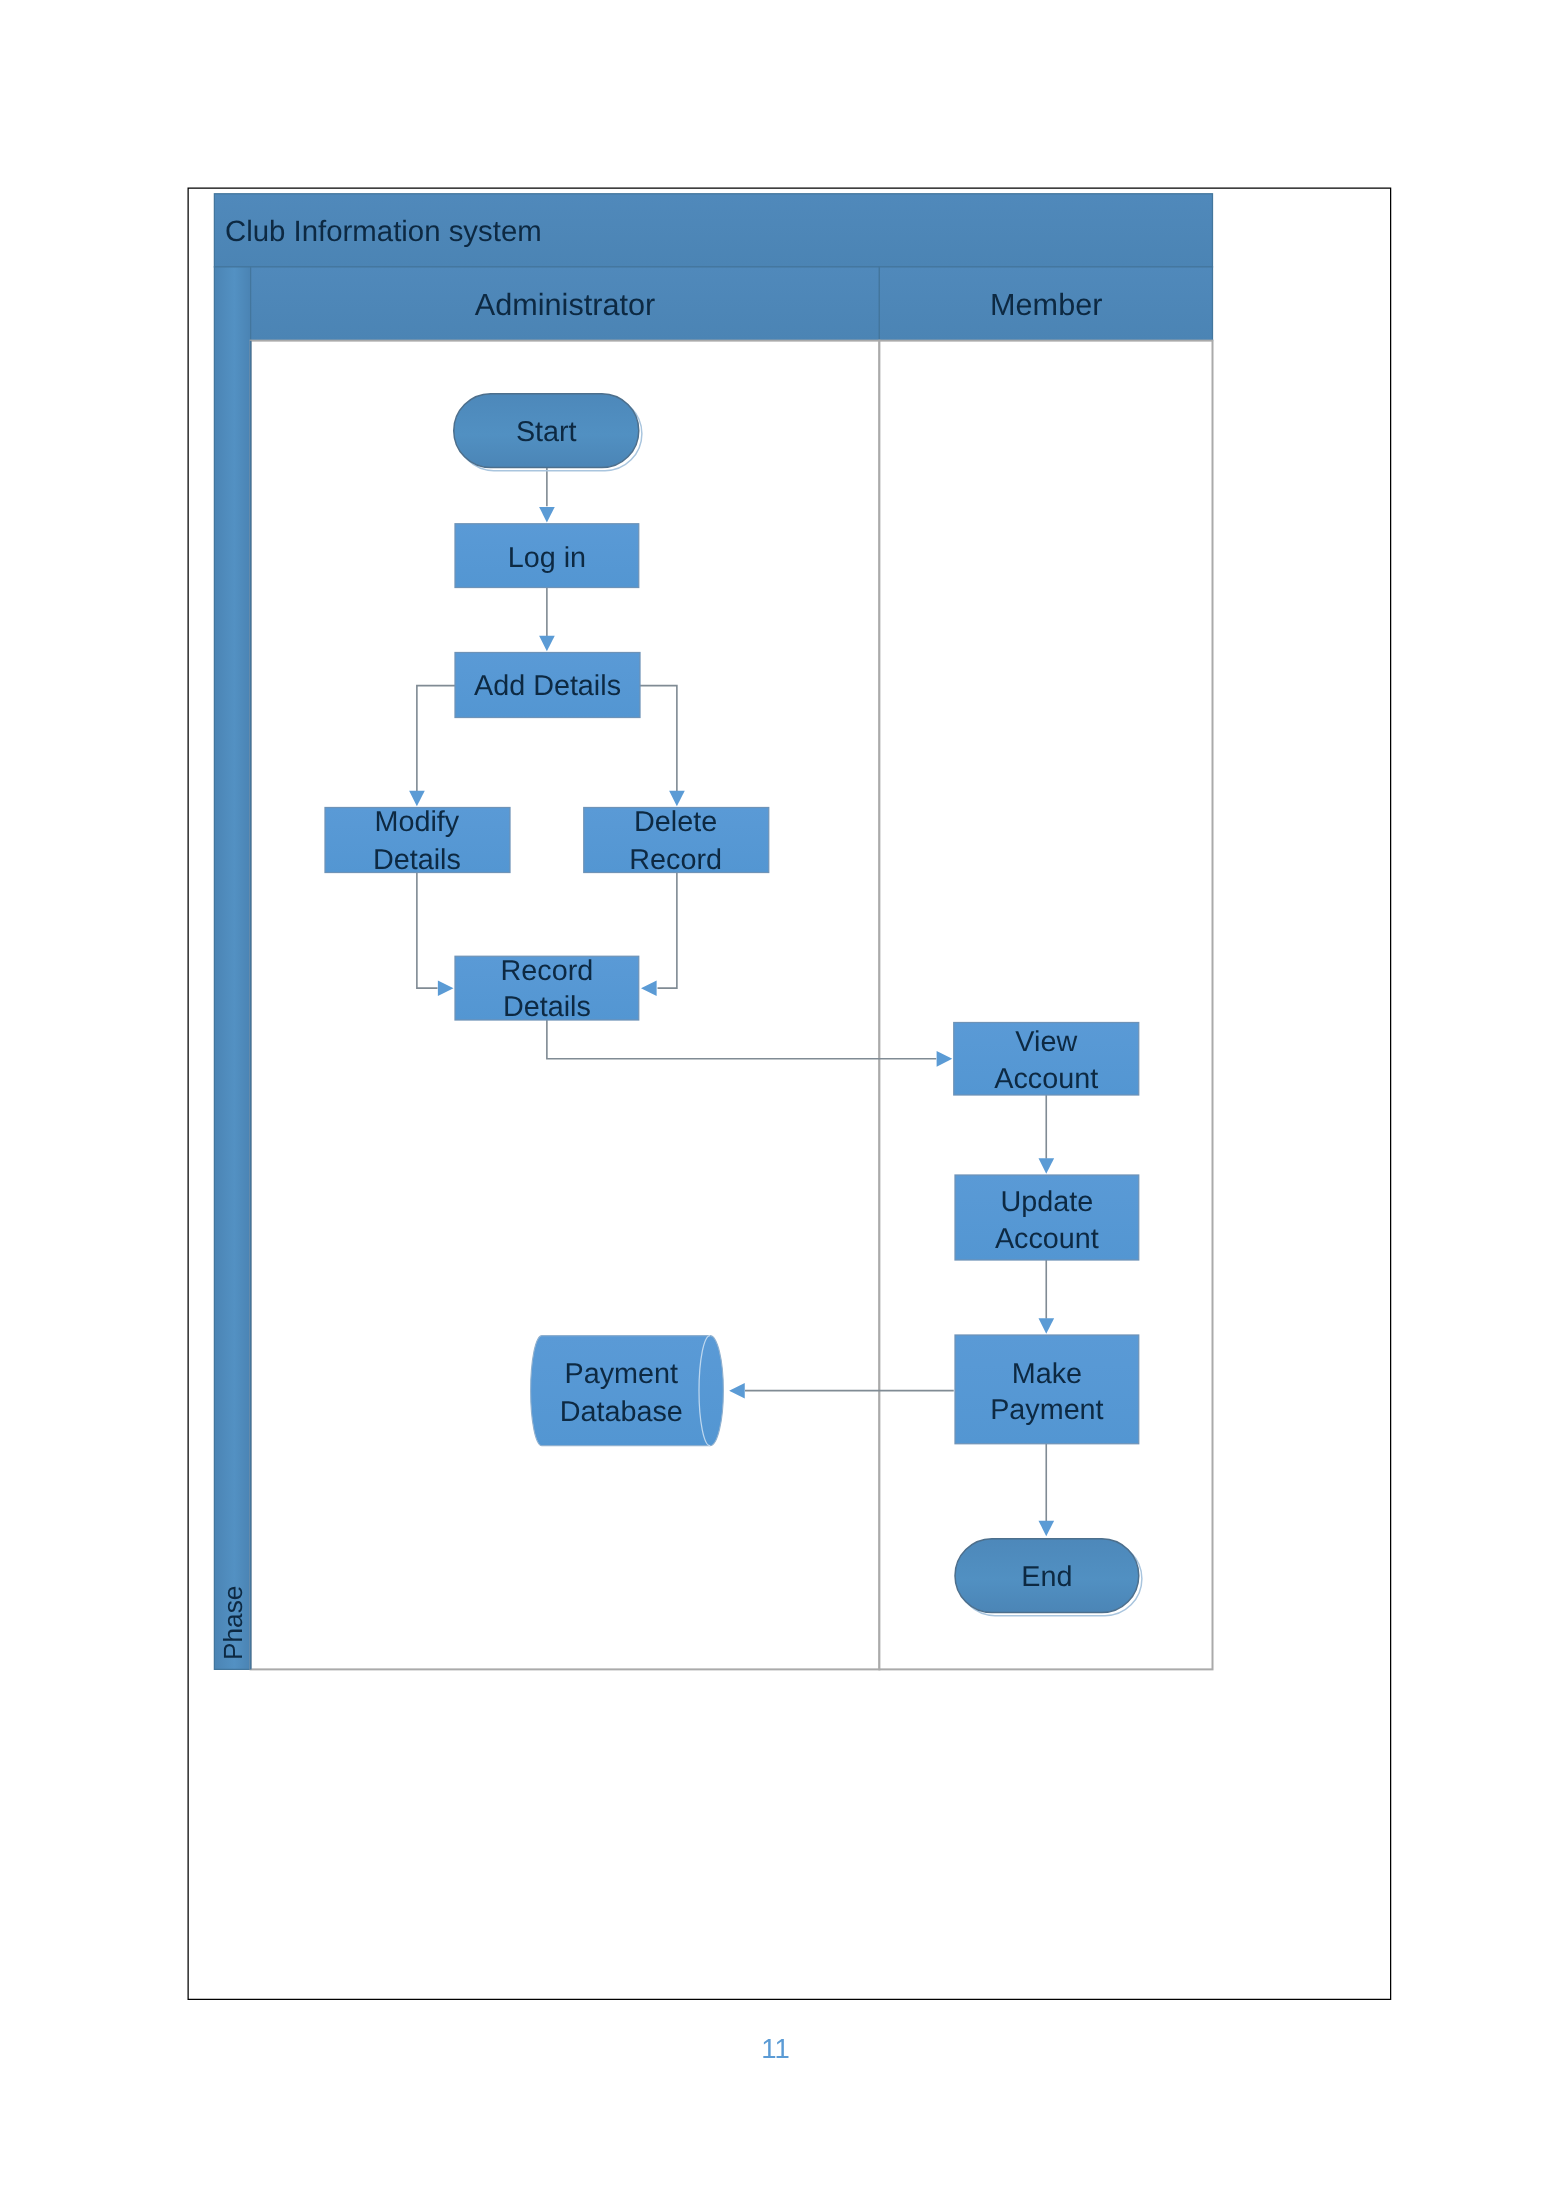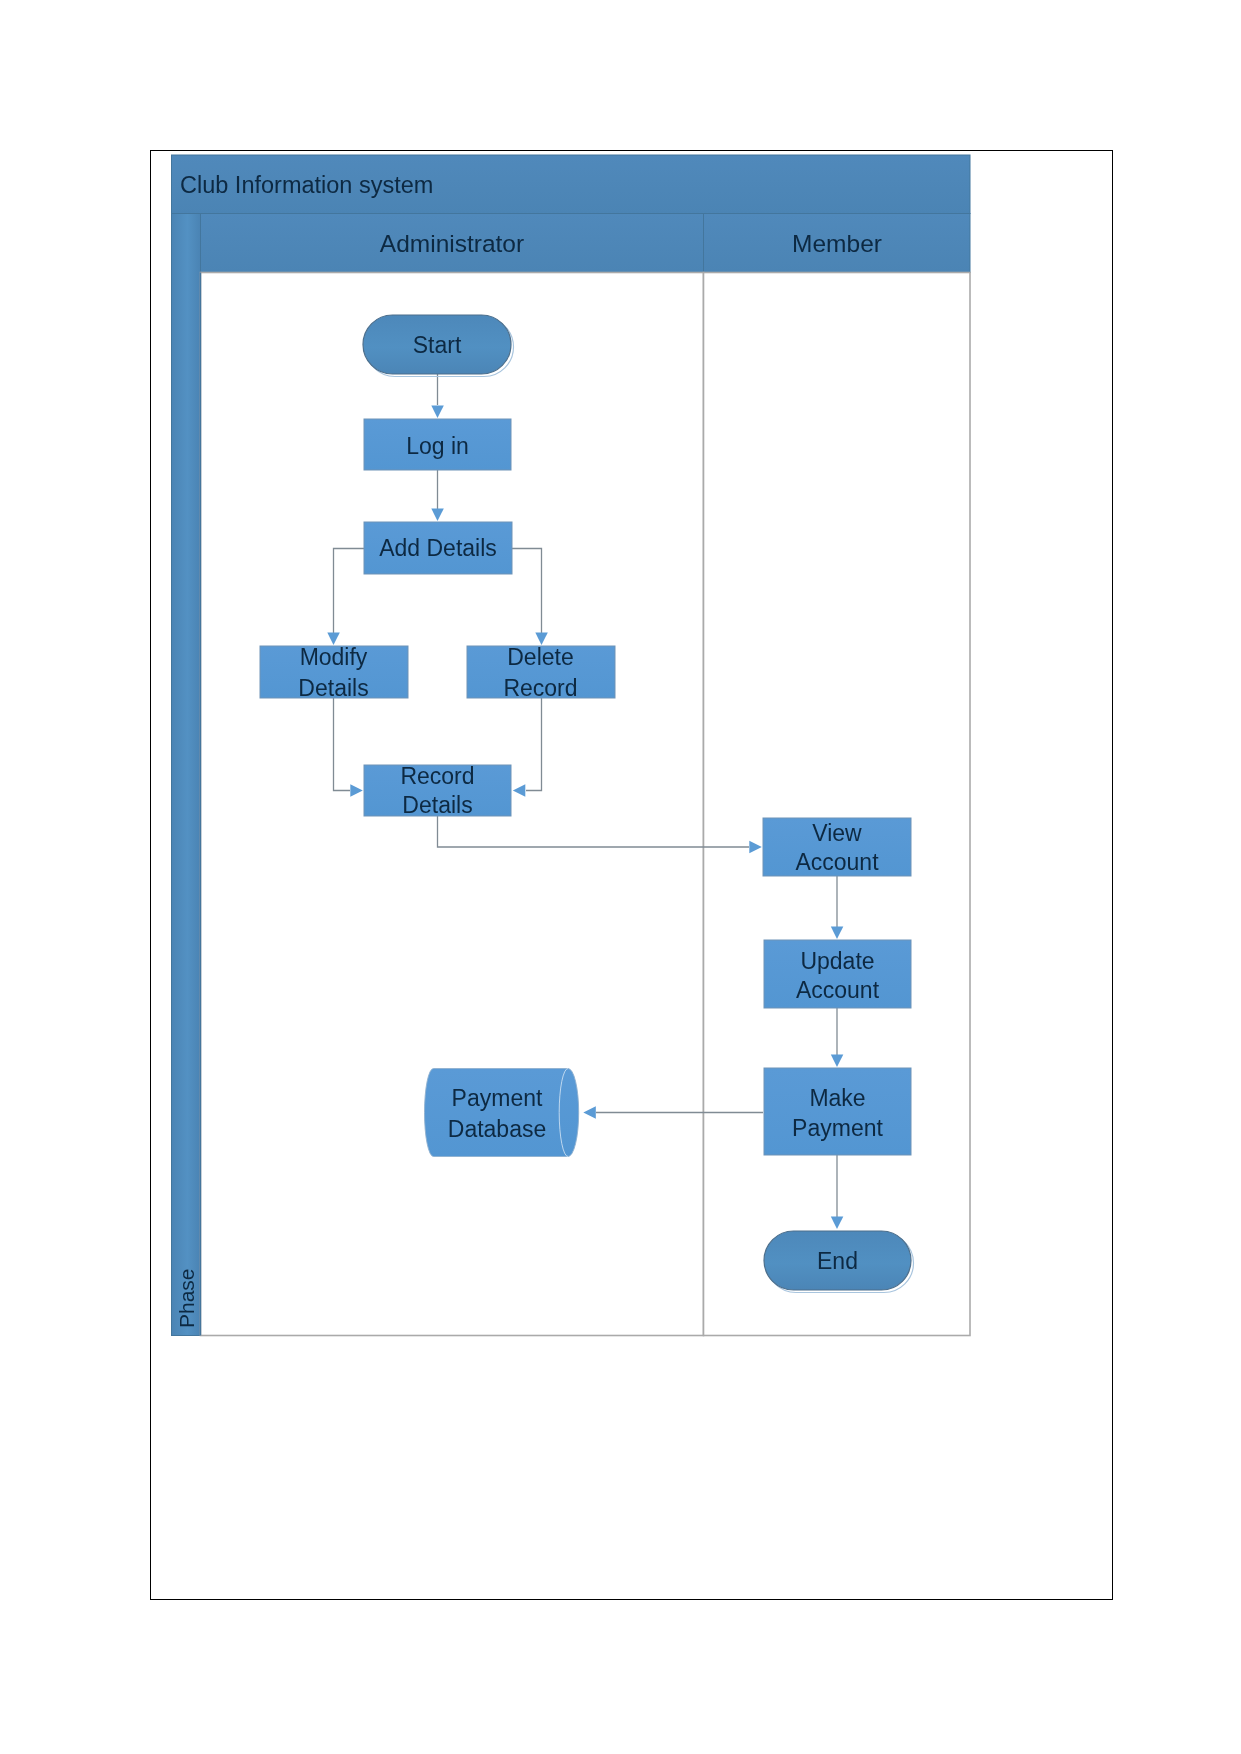--- a/index.html
+++ b/index.html
@@ -148,13 +148,14 @@
       </g>
 
       <g>
         <rect x="766.5" y="1233.5" width="147" height="59" rx="29.5" ry="29.5" fill="none" stroke="#a9c5de" stroke-width="1.2"></rect>
         <rect x="764" y="1231" width="147" height="59" rx="29.5" ry="29.5" fill="url(#gTerm)" stroke="#4d6f8c" stroke-width="1.2"></rect>
         <text class="t-node" x="837.5" y="1269" text-anchor="middle">End</text>
       </g>
     </g>
   </svg>
 
+  <div class="pagenum">11</div>
 </div>
 
 </body></html>

